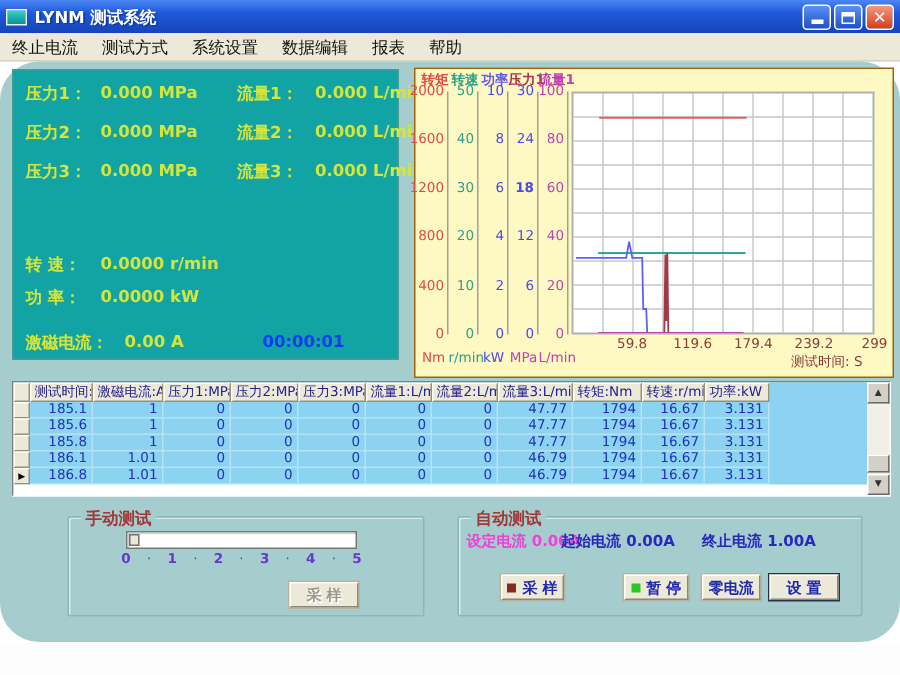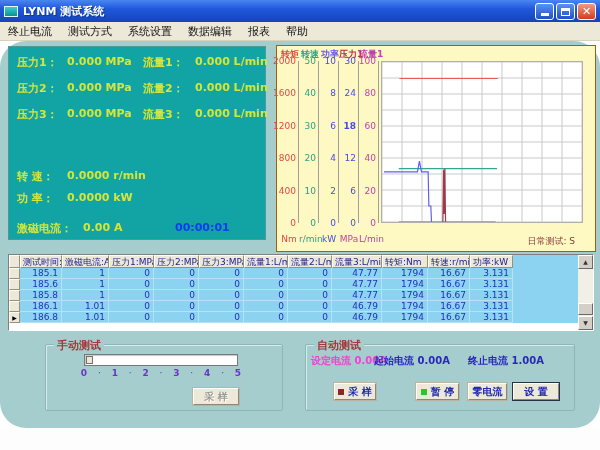--- a/index.html
+++ b/index.html
@@ -28,21 +28,21 @@
   .menu-item { padding:2px 8px; white-space:nowrap; }
 
   
   .client { position:absolute; left:0; top:41px; width:600px; height:387px; background:#a6cdcd;border-radius:26px; }
   .desktop-strip { position:absolute; left:0; top:428px; width:600px; height:22px; background:#fdfdfd; }
 
   
   .readings { position:absolute; left:8px; top:5px; width:258px; height:194px;
     background:#12a4a4; border:1px solid #4f9898; }
   .r-row { position:absolute; left:8px; display:flex; font-size:11px; font-weight:bold; color:#d4e63a; white-space:nowrap; }
-  .r-lab1 { width:50px; } .r-val1 { width:76px; } .r-lab2 { width:52px; margin-left:0;}
+  .r-lab1 { width:50px; } .r-val1 { width:76px; } .r-lab2 { width:52px; margin-left:15px;}
   .m-lab { width:50px; }
   .exc-val { width:56px; }
   .timer { color:#0a3cf0; margin-left:36px; font-weight:bold; }
 
   
   .chart-panel { position:absolute; left:276px; top:4px; width:320px; height:207px;
     background:#fef9c3; border:1px solid #a16207; }
   .chart-axes { position:absolute; left:2px; top:3px; display:flex; }
   .axis-col { width:20px; display:flex; flex-direction:column; }
   .axis-name { height:12px; font-size:9px; font-weight:bold; text-align:right; white-space:nowrap; line-height:11px; }
@@ -256,21 +256,28 @@
           <line x1="0" y1="113.4" x2="202" y2="113.4" stroke="#c8c8c8" stroke-width="1"></line>
           <line x1="0" y1="129.6" x2="202" y2="129.6" stroke="#c8c8c8" stroke-width="1"></line>
           <line x1="0" y1="145.8" x2="202" y2="145.8" stroke="#c8c8c8" stroke-width="1"></line>
           <line x1="0" y1="162" x2="202" y2="162" stroke="#c8c8c8" stroke-width="1"></line>
           <polyline points="17.6,16.7 116.9,16.7" fill="none" stroke="#e06060" stroke-width="1.2"></polyline>
           <polyline points="16.9,108.0 116.2,108.0" fill="none" stroke="#30a890" stroke-width="1.2"></polyline>
           <polyline points="2.0,111.3 35.8,111.3 37.8,100.4 39.9,111.3 46.6,111.3 47.3,145.8 49.3,145.8 50.0,162.0" fill="none" stroke="#6060f0" stroke-width="1.2"></polyline>
           <polyline points="61.5,162.0 62.2,109.1 62.8,153.9 63.5,108.0 64.2,162.0" fill="none" stroke="#a03848" stroke-width="1.2"></polyline>
           <polyline points="16.9,162.0 114.8,162.0" fill="none" stroke="#b848a8" stroke-width="1.2"></polyline>
         </svg>
-      <div class="chart-x-title">日常测试: S</div>
+      <div class="chart-x-labels">
+          <span class="x-tick" style="left: 20%; color: rgb(138, 58, 58);">59.8</span>
+          <span class="x-tick" style="left: 40%; color: rgb(138, 58, 58);">119.6</span>
+          <span class="x-tick" style="left: 60%; color: rgb(138, 58, 58);">179.4</span>
+          <span class="x-tick" style="left: 80%; color: rgb(138, 58, 58);">239.2</span>
+          <span class="x-tick" style="left: 100%; color: rgb(138, 58, 58);">299</span>
+        </div>
+      <div class="chart-x-title">测试时间: S</div>
     </div>
 
     <div class="dtable">
       <div class="table-inner">
         <div class="thead">
             <div class="th sel"></div>
             <div class="th" style="width: 42px;">测试时间:S</div>
             <div class="th" style="width: 47px;">激磁电流:A</div>
             <div class="th" style="width: 45px;">压力1:MPa</div>
             <div class="th" style="width: 45px;">压力2:MPa</div>

